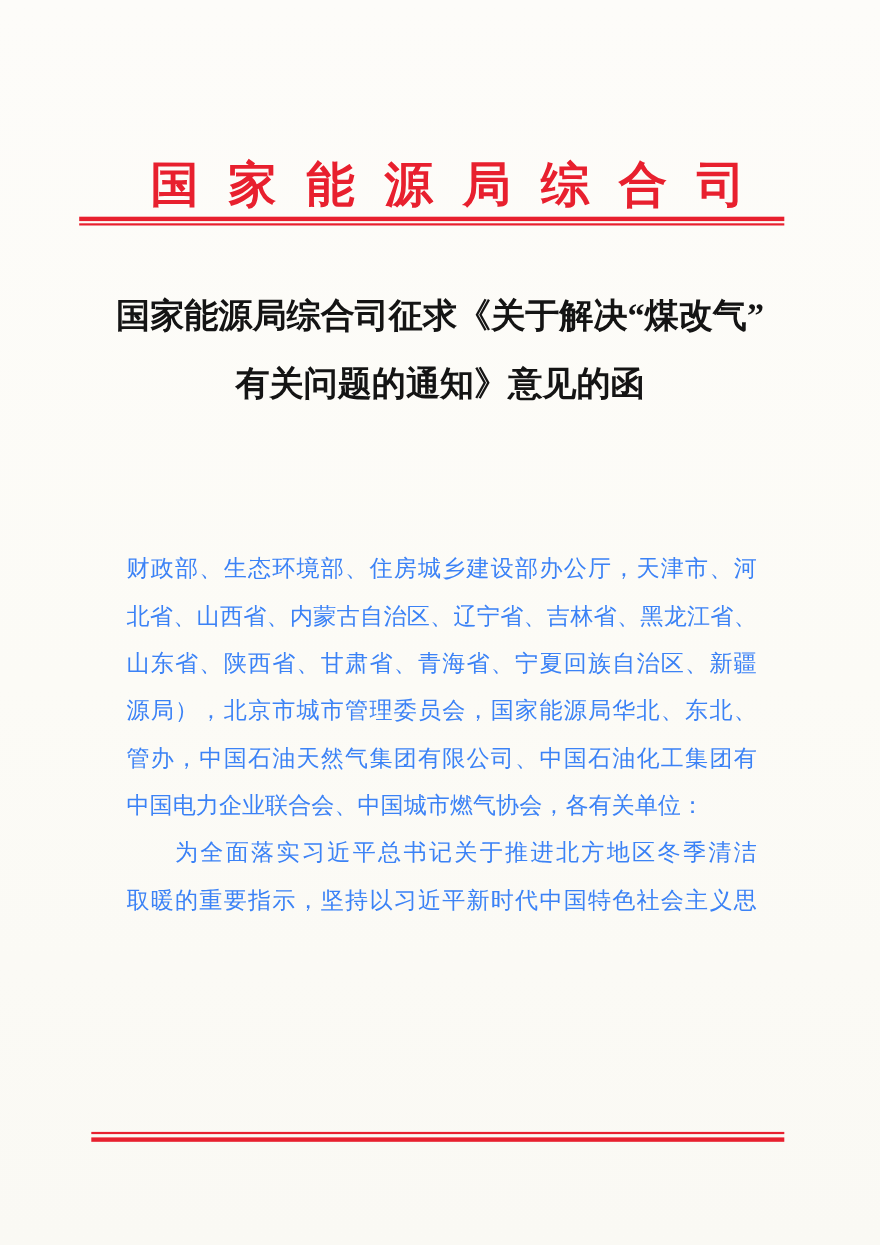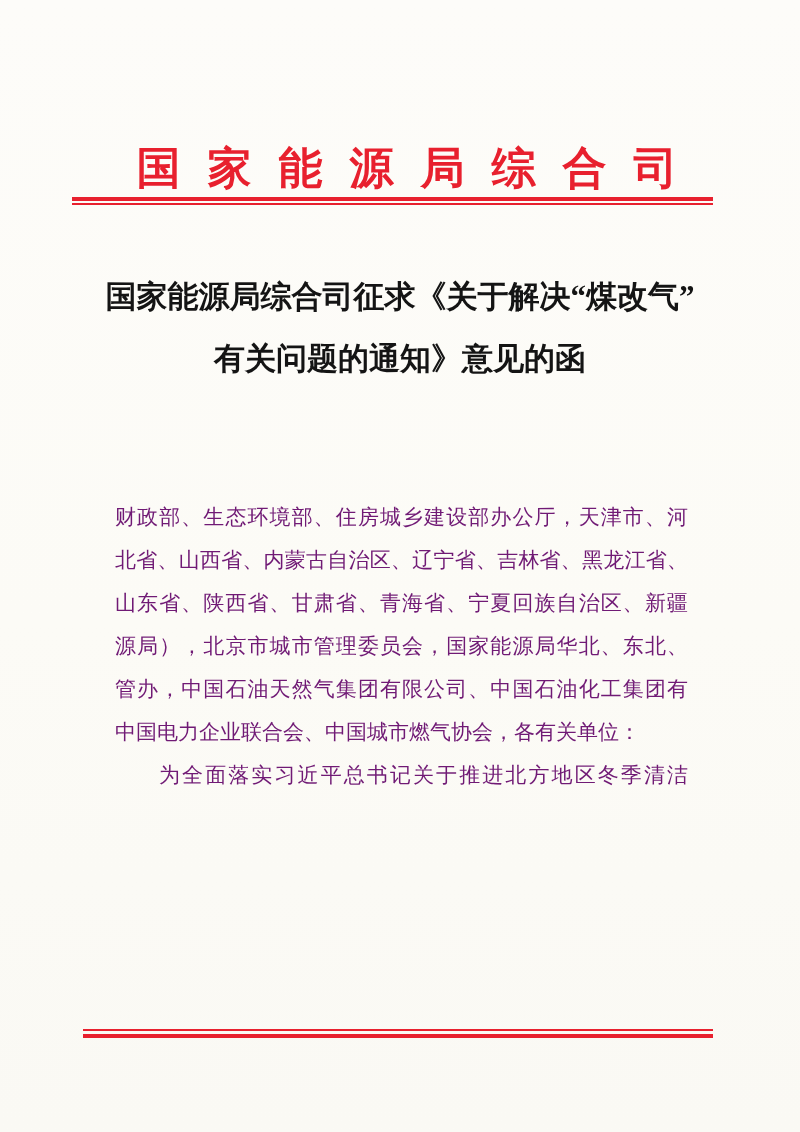--- a/index.html
+++ b/index.html
@@ -49,38 +49,38 @@
   .rule-top .gap   { height: 2px; background: transparent; }
   .rule-top .thin  { height: 2px; }
   .rule-bottom { top: 1029px; left: 83px; width: 630px; }
   .rule-bottom .thin  { height: 2px; }
   .rule-bottom .gap   { height: 3px; background: transparent; }
   .rule-bottom .thick { height: 4px; }
 
   
   .doc-title {
     position: absolute;
-    top: 266px;
+    top: 256px;
     left: 60px;
     right: 60px;
     text-align: center;
     color: #141414;
     font-size: 31px;
     font-weight: 700;
     line-height: 62px;
   }
   .doc-title .t-line { height: 62px; white-space: nowrap; }
 
   
   .body-text {
     position: absolute;
     top: 496px;
     left: 115px;
     width: 573px;
-    color: #701a75;
+    color: #3b82f6;
     font-size: 21px;
     line-height: 43px;
   }
   .b-line {
     height: 43px;
     white-space: nowrap;
   }
   .b-line.jl {           
     white-space: normal;
     text-align: justify;
@@ -112,19 +112,20 @@
 </div>
 
 <div class="body-text">
   <div class="b-line jl">财政部、生态环境部、住房城乡建设部办公厅，天津市、河</div>
   <div class="b-line jl">北省、山西省、内蒙古自治区、辽宁省、吉林省、黑龙江省、</div>
   <div class="b-line jl">山东省、陕西省、甘肃省、青海省、宁夏回族自治区、新疆</div>
   <div class="b-line jl">源局），北京市城市管理委员会，国家能源局华北、东北、</div>
   <div class="b-line jl">管办，中国石油天然气集团有限公司、中国石油化工集团有</div>
   <div class="b-line ll">中国电力企业联合会、中国城市燃气协会，各有关单位：</div>
   <div class="b-line jl indent">为全面落实习近平总书记关于推进北方地区冬季清洁</div>
+  <div class="b-line jl">取暖的重要指示，坚持以习近平新时代中国特色社会主义思</div>
 </div>
 
 <div class="rule rule-bottom">
   <div class="bar thin"></div>
   <div class="gap"></div>
   <div class="bar thick"></div>
 </div>
 
 </body></html>

